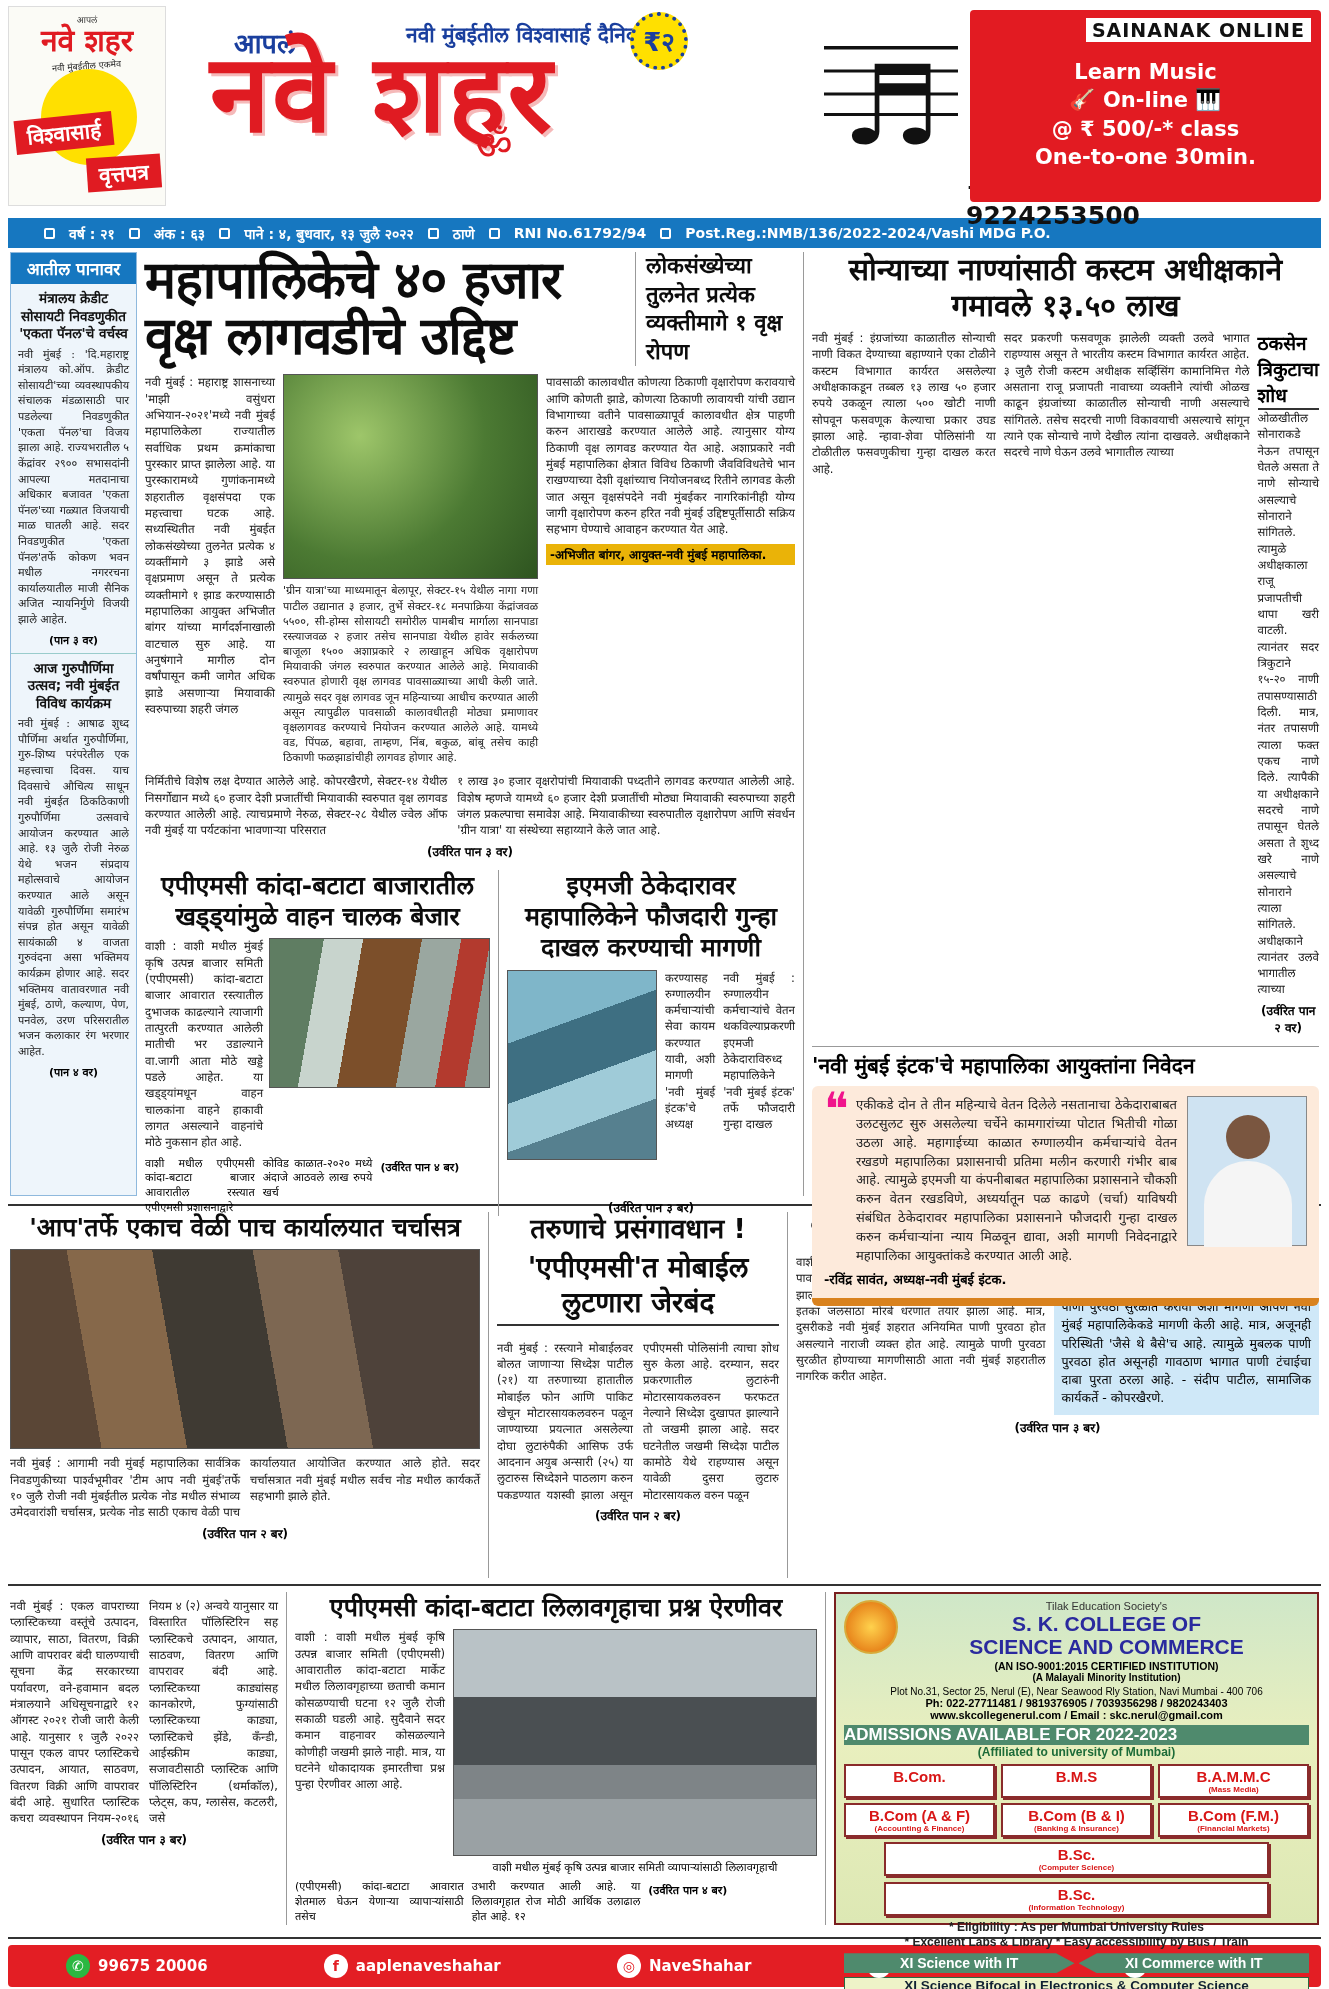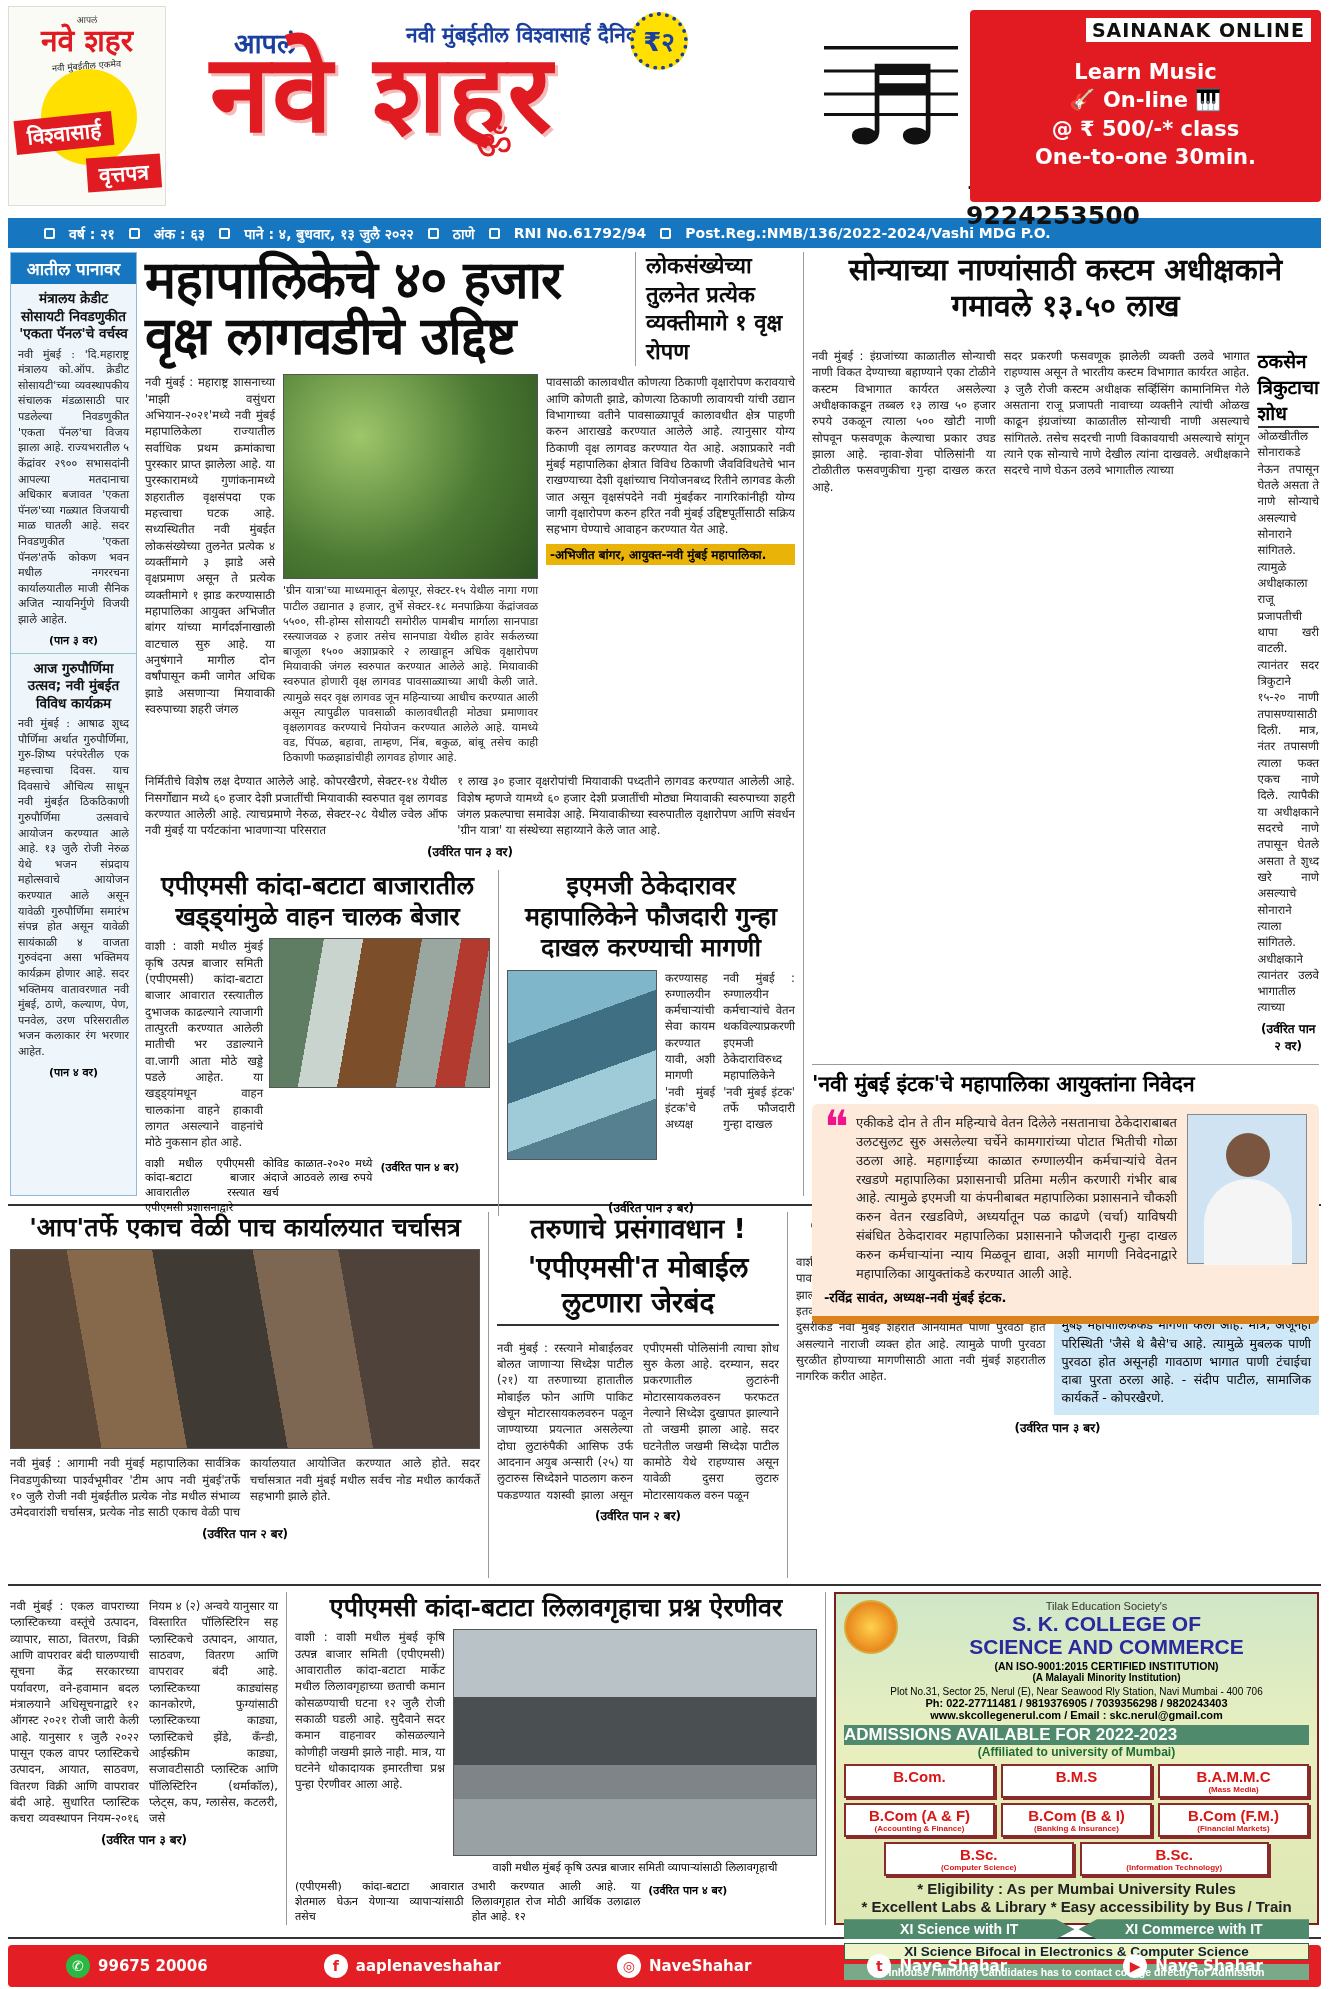--- a/index.html
+++ b/index.html
@@ -90,21 +90,21 @@
   .art-potholes .ptxt { width:118px; }
   .truck-photo { flex:1; height:150px;
     background:linear-gradient(100deg,#5f7d62 0 22%,#c8d4cd 22% 38%,#7c4f2a 38% 62%,#9aa7a0 62% 78%,#b33a2e 78% 90%,#8d9b94 90%); }
   .cap-row { display:flex; gap:8px; margin-top:6px; }
   .cap-row > div { flex:1; font-size:11px; line-height:1.35; text-align:justify; }
   .art-emg { flex:1; border-left:1px solid #999; padding-left:8px; display:flex; flex-direction:column; }
   .emg-row { display:flex; gap:8px; margin-top:6px; flex:1; }
   .hosp-photo { width:150px; height:190px;
     background:linear-gradient(160deg,#7fb6c9 0 30%,#3e6f82 30% 55%,#9fcbd8 55% 75%,#56808f 75%); }
   .emg-row .body-txt { flex:1; }
-  .gold-art .grow { display:flex; gap:8px; margin-top:24px; }
+  .gold-art .grow { display:flex; gap:8px; margin-top:6px; }
   .gold-art .grow > div { flex:1; }
   .intak { margin-top:10px; border-top:1px solid #999; padding-top:6px; }
   .intak-top { display:flex; gap:8px; }
   .intak h2 { font-size:21px; text-align:left; flex:1; line-height:1.3; }
   .quote-box { background:#fdeadb; border-radius:6px; margin-top:6px; padding:10px 12px; position:relative;
                border-bottom:8px solid #d9821e; }
   .quote-mark { color:#f0148c; font-size:46px; line-height:0.6; float:left; margin-right:6px; }
   .quote-txt { font-size:13px; line-height:1.45; text-align:justify; color:#222;margin-left:32px; }
   .quote-attr { font-weight:bold; font-size:13px; margin-top:4px; }
   .portrait { float:right; width:120px; height:150px; margin:0 0 6px 10px; border:1px solid #888;
@@ -152,21 +152,21 @@
   .ca-addr { font-size:10px; text-align:center; margin-top:3px; }
   .ca-ph { font-weight:bold; font-size:11px; text-align:center; }
   .ca-web { font-weight:bold; font-size:11px; text-align:center; }
   .ca-adm { background:#4f8a6d; color:#fff; font-weight:bold; text-align:left; font-size:17px;
             margin-top:4px; padding:0; }
   .ca-aff { color:#1c6b38; font-weight:bold; text-align:center; font-size:12px; }
   .ca-courses { display:flex; gap:6px; margin-top:5px; }
   .ca-courses .crs { flex:1; background:#fff; border:2px solid #8a2b2b; box-shadow:2px 2px 0 #8a2b2b;
                      color:#d81616; font-weight:bold; text-align:center; font-size:15px; padding:2px; }
   .crs small { display:block; font-size:8px; color:#d81616; }
-  .ca-elig { font-size:15px; font-weight:bold; text-align:center; margin-top:4px; color:#222; }
+  .ca-elig { font-size:12px; font-weight:bold; text-align:center; margin-top:4px; color:#222; }
   .ca-xi { display:flex; margin-top:4px; gap:4px; }
   .ca-xi div { flex:1; background:#4f8a6d; color:#fff; font-weight:bold; text-align:center;
                font-size:14px; padding:2px; }
   .ca-xi .left { clip-path:polygon(0 0, 92% 0, 100% 50%, 92% 100%, 0 100%); }
   .ca-xi .right { clip-path:polygon(8% 0, 100% 0, 100% 100%, 8% 100%, 0 50%); }
   .ca-bifocal { border:1px solid #2a6b43; color:#123; font-weight:bold; text-align:center; font-size:13.5px;
                 margin-top:4px; background:#eef3c8; }
   .ca-note { background:#7aa989; color:#fff; font-weight:bold; text-align:center; font-size:10.5px;
              margin-top:4px; padding:2px; }
 
@@ -393,21 +393,21 @@
       <div class="ca-courses">
         <div class="crs"><span>B.Com.</span><small></small></div>
         <div class="crs"><span>B.M.S</span><small></small></div>
         <div class="crs"><span>B.A.M.M.C</span><small>(Mass Media)</small></div>
       </div>
       <div class="ca-courses">
         <div class="crs"><span>B.Com (A &amp; F)</span><small>(Accounting &amp; Finance)</small></div>
         <div class="crs"><span>B.Com (B &amp; I)</span><small>(Banking &amp; Insurance)</small></div>
         <div class="crs"><span>B.Com (F.M.)</span><small>(Financial Markets)</small></div>
       </div>
-      <div class="ca-courses" style="padding:0 40px;">
+      <div class="ca-courses" style="padding:0 40px;flex-direction:column;">
         <div class="crs"><span>B.Sc.</span><small>(Computer Science)</small></div>
         <div class="crs"><span>B.Sc.</span><small>(Information Technology)</small></div>
       </div>
       <div class="ca-elig">* Eligibility : As per Mumbai University Rules</div>
       <div class="ca-elig" style="margin-top:1px;">* Excellent Labs &amp; Library  * Easy accessibility by Bus / Train</div>
       <div class="ca-xi">
         <div class="left">XI Science with IT</div>
         <div class="right">XI Commerce with IT</div>
       </div>
       <div class="ca-bifocal">XI Science Bifocal in Electronics &amp; Computer Science</div>

